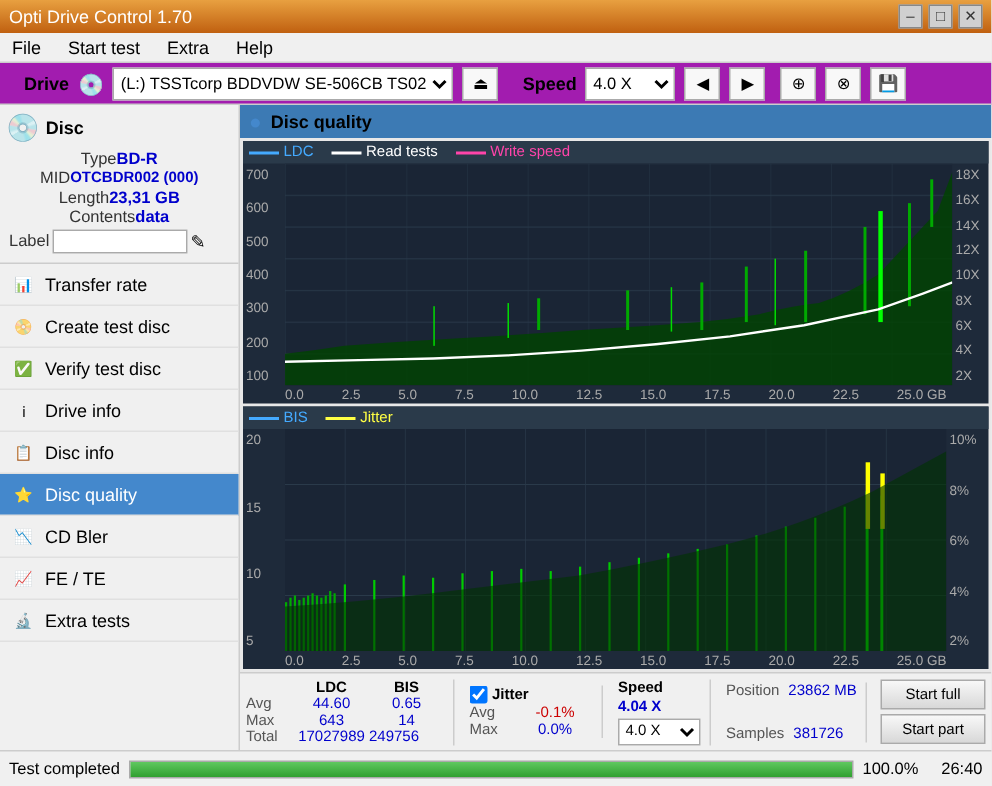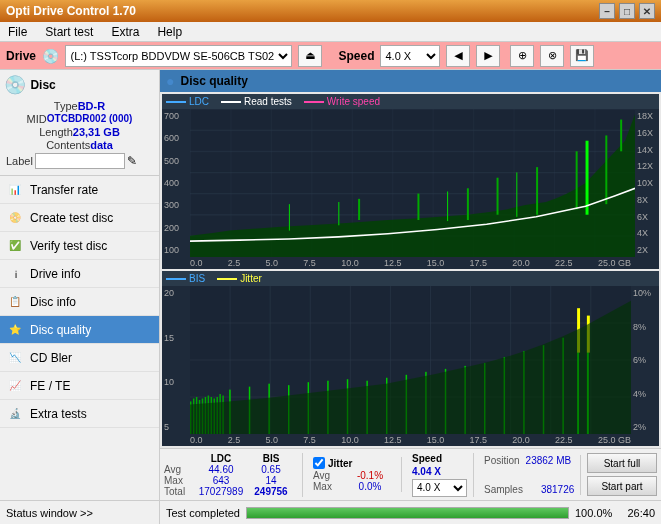--- a/index.html
+++ b/index.html
@@ -8,21 +8,21 @@
     
     #titlebar {
       background: linear-gradient(to bottom, #e8a040, #c06010);
       color: white;
       height: 22px;
       display: flex;
       align-items: center;
       justify-content: space-between;
       padding: 0 6px;
       font-size: 12px;
-      font-weight: bold;
+      font-weight: normal;
     }
     #titlebar-controls { display: flex; gap: 4px; }
     .title-btn {
       width: 16px; height: 16px; background: #d0d0d0;
       border: 1px solid #888; cursor: pointer;
       display: flex; align-items: center; justify-content: center;
       font-size: 10px; color: #333;
     }
 
     
@@ -32,26 +32,26 @@
       height: 20px;
       display: flex;
       align-items: center;
       padding: 0 4px;
       gap: 10px;
     }
     .menu-item { font-size: 12px; cursor: pointer; padding: 0 4px; }
 
     
     #drivebar {
-      background: #fca5a5;
+      background: #a21caf;
       border-bottom: 1px solid #ccc;
       height: 28px;
       display: flex;
       align-items: center;
-      padding: 0 6px;
+      padding: 0 16px;
       gap: 6px;
     }
     #drive-select {
       height: 22px; font-size: 11px;
       border: 1px solid #aaa; background: white;
       min-width: 200px;
     }
     .drive-btn {
       height: 22px; width: 24px;
       border: 1px solid #aaa; background: #f8f8f8;
@@ -525,21 +525,21 @@
         <div style="color:#555;">Avg</div>
         <div style="color:#0000cc;text-align:center;">44.60</div>
         <div style="color:#0000cc;text-align:center;">0.65</div>
 
         <div style="color:#555;">Max</div>
         <div style="color:#0000cc;text-align:center;">643</div>
         <div style="color:#0000cc;text-align:center;">14</div>
 
         <div style="color:#555;">Total</div>
         <div style="color:#0000cc;text-align:center;">17027989</div>
-        <div style="color:#0000cc;text-align:center;font-weight:bold;">249756</div>
+        <div style="color:#0000cc;text-align:left;">249756</div>
       </div>
 
       <div style="display:flex;flex-direction:column;gap:1px;border-right:1px solid #ccc;padding:0 6px;">
         <div style="display:flex;align-items:center;gap:3px;">
           <input type="checkbox" checked="" style="width: 12px; height: 12px;">
           <span style="font-weight:bold;">Jitter</span>
         </div>
         <div style="display:grid;grid-template-columns:32px 50px;gap:0px;">
           <div style="color:#555;">Avg</div>
           <div style="color:#cc0000;text-align:center;">-0.1%</div>
@@ -554,40 +554,37 @@
         <select style="height:18px;font-size:10px;border:1px solid #aaa;background:white;width:55px;">
           <option>4.0 X</option>
         </select>
       </div>
 
       <div style="display:flex;flex-direction:column;gap:2px;border-right:1px solid #ccc;padding:0 6px;">
         <div style="display:flex;gap:6px;align-items:center;">
           <span style="color:#555;">Position</span>
           <span style="color:#0000cc;">23862 MB</span>
         </div>
-        <div style="display:flex;gap:18px;align-items:center;margin-top:16px;">
+        <div style="display:flex;gap:6px;align-items:center;margin-top:16px;">
           <span style="color:#555;">Samples</span>
           <span style="color:#0000cc;">381726</span>
         </div>
       </div>
 
       <div id="start-buttons" style="display:flex;flex-direction:column;gap:3px;margin-left:auto;">
         <button class="start-btn">Start full</button>
         <button class="start-btn">Start part</button>
       </div>
     </div>
 
   </div>
 
 </div>
 
 <div id="statusbar">
-  <div id="status-left">
-    <span>Status window &gt;&gt;</span>
-  </div>
   <div id="status-progress-area">
     <span>Test completed</span>
     <div id="progress-bar-bg">
       <div id="progress-bar-fill" style="width:100%;"></div>
     </div>
     <span id="progress-pct">100.0%</span>
     <span id="progress-time">26:40</span>
   </div>
 </div>
 

